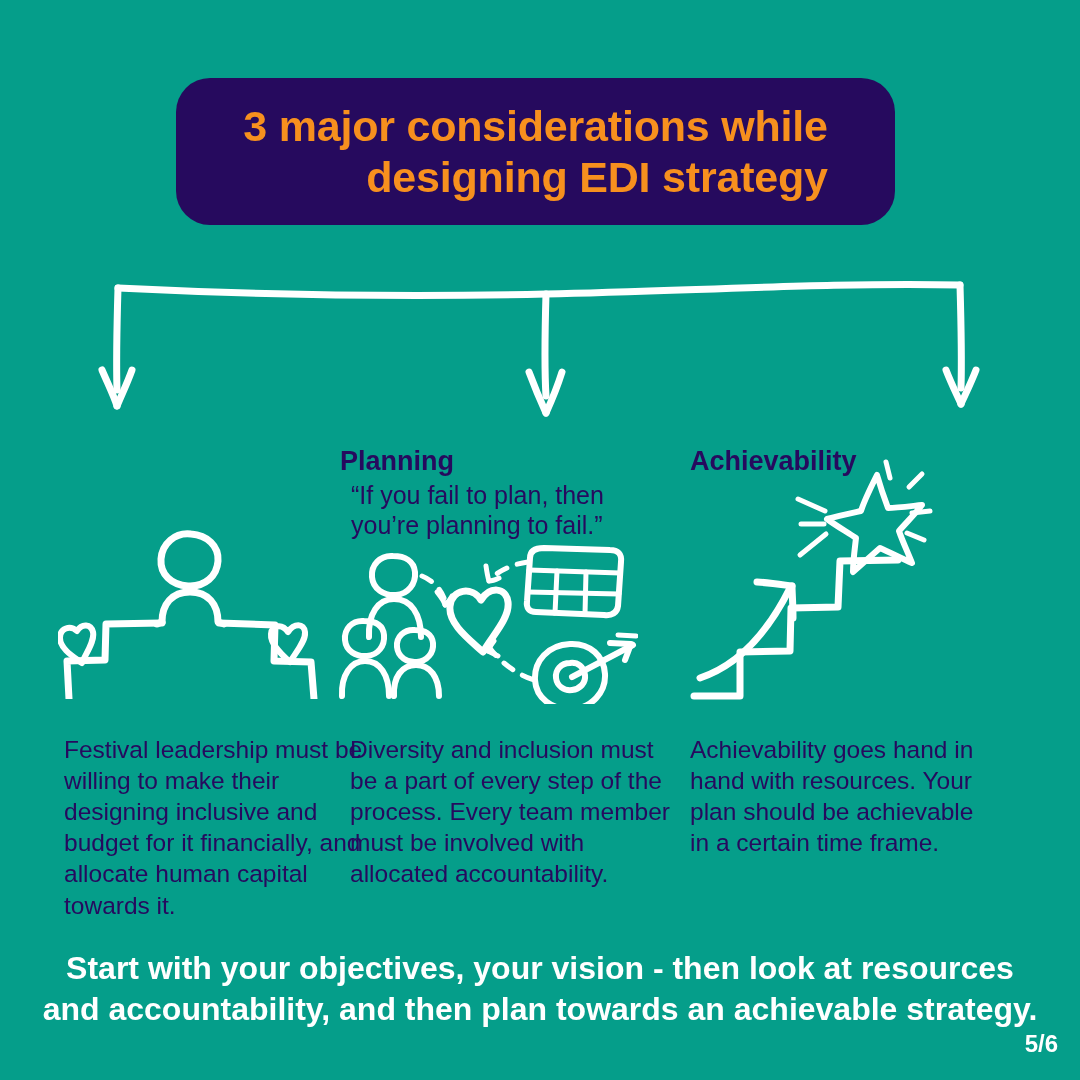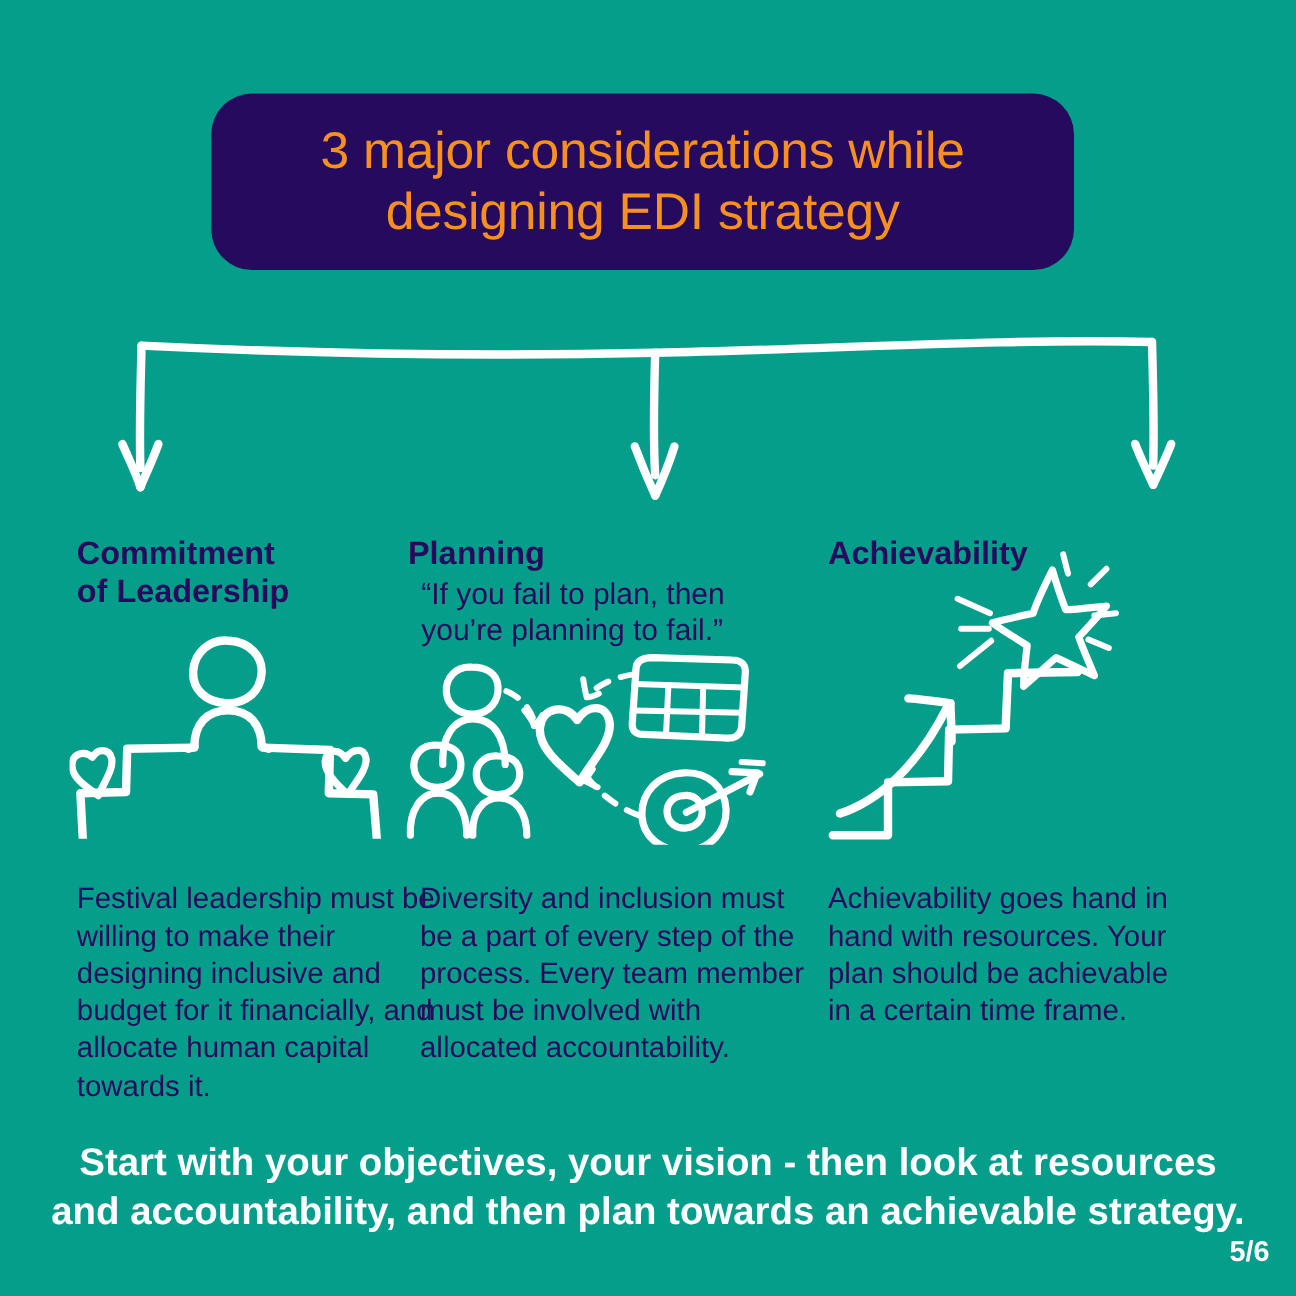--- a/index.html
+++ b/index.html
@@ -31,27 +31,27 @@
     height: 147px;
     background: #260a5e;
     border-radius: 34px;
     display: flex;
     align-items: center;
     justify-content: center;
   }
   .title-text {
     color: #f7901e;
     font-size: 43px;
-    font-weight: normal;
+    font-weight: bold;
     line-height: 1.18;
     text-align: center;
     letter-spacing: -0.2px;
     padding: 0 26px;
   }
-  .title-text .l2 { display: block; }
+  .title-text .l2 { display: block; text-align: right; }
 
   
   .bracket {
     position: absolute;
     left: 80px;
     top: 272px;
     width: 920px;
     height: 145px;
   }
 
@@ -159,24 +159,20 @@
       <path d="M880 13 C 881 48, 882 84, 881 116" stroke="#ffffff" stroke-width="7" stroke-linecap="round" fill="none"></path>
 
       <path d="M866 98 C 871 111, 877 123, 881 132" stroke="#ffffff" stroke-width="7" stroke-linecap="round" fill="none"></path>
       <path d="M896 98 C 891 111, 885 123, 881 132" stroke="#ffffff" stroke-width="7" stroke-linecap="round" fill="none"></path>
     </svg>
   </div>
 
   <div class="columns">
 
     <div class="col col-1">
-      <h2 class="col-heading">
-        <span>Commitment</span><br>
-        <span>of Leadership</span>
-      </h2>
 
       <div class="art art-1">
         <svg width="266" height="175" viewBox="0 0 266 175" fill="none" xmlns="http://www.w3.org/2000/svg">
 
           <path d="M133 10 C 117 8, 104 20, 103 35 C 102 50, 113 61, 130 62 C 147 63, 159 52, 160 37 C 161 22, 149 11, 133 10 Z" stroke="#ffffff" stroke-width="7" stroke-linecap="round" stroke-linejoin="round" fill="none"></path>
 
           <path d="M104 98 C 104 80, 114 68, 132 68 C 150 68, 160 80, 160 98 L 166 100" stroke="#ffffff" stroke-width="7" stroke-linecap="round" stroke-linejoin="round" fill="none"></path>
 
           <path d="M99 100 L 99 100 M 99 100 L 104 98" stroke="#ffffff" stroke-width="7" stroke-linecap="round" fill="none"></path>
 

